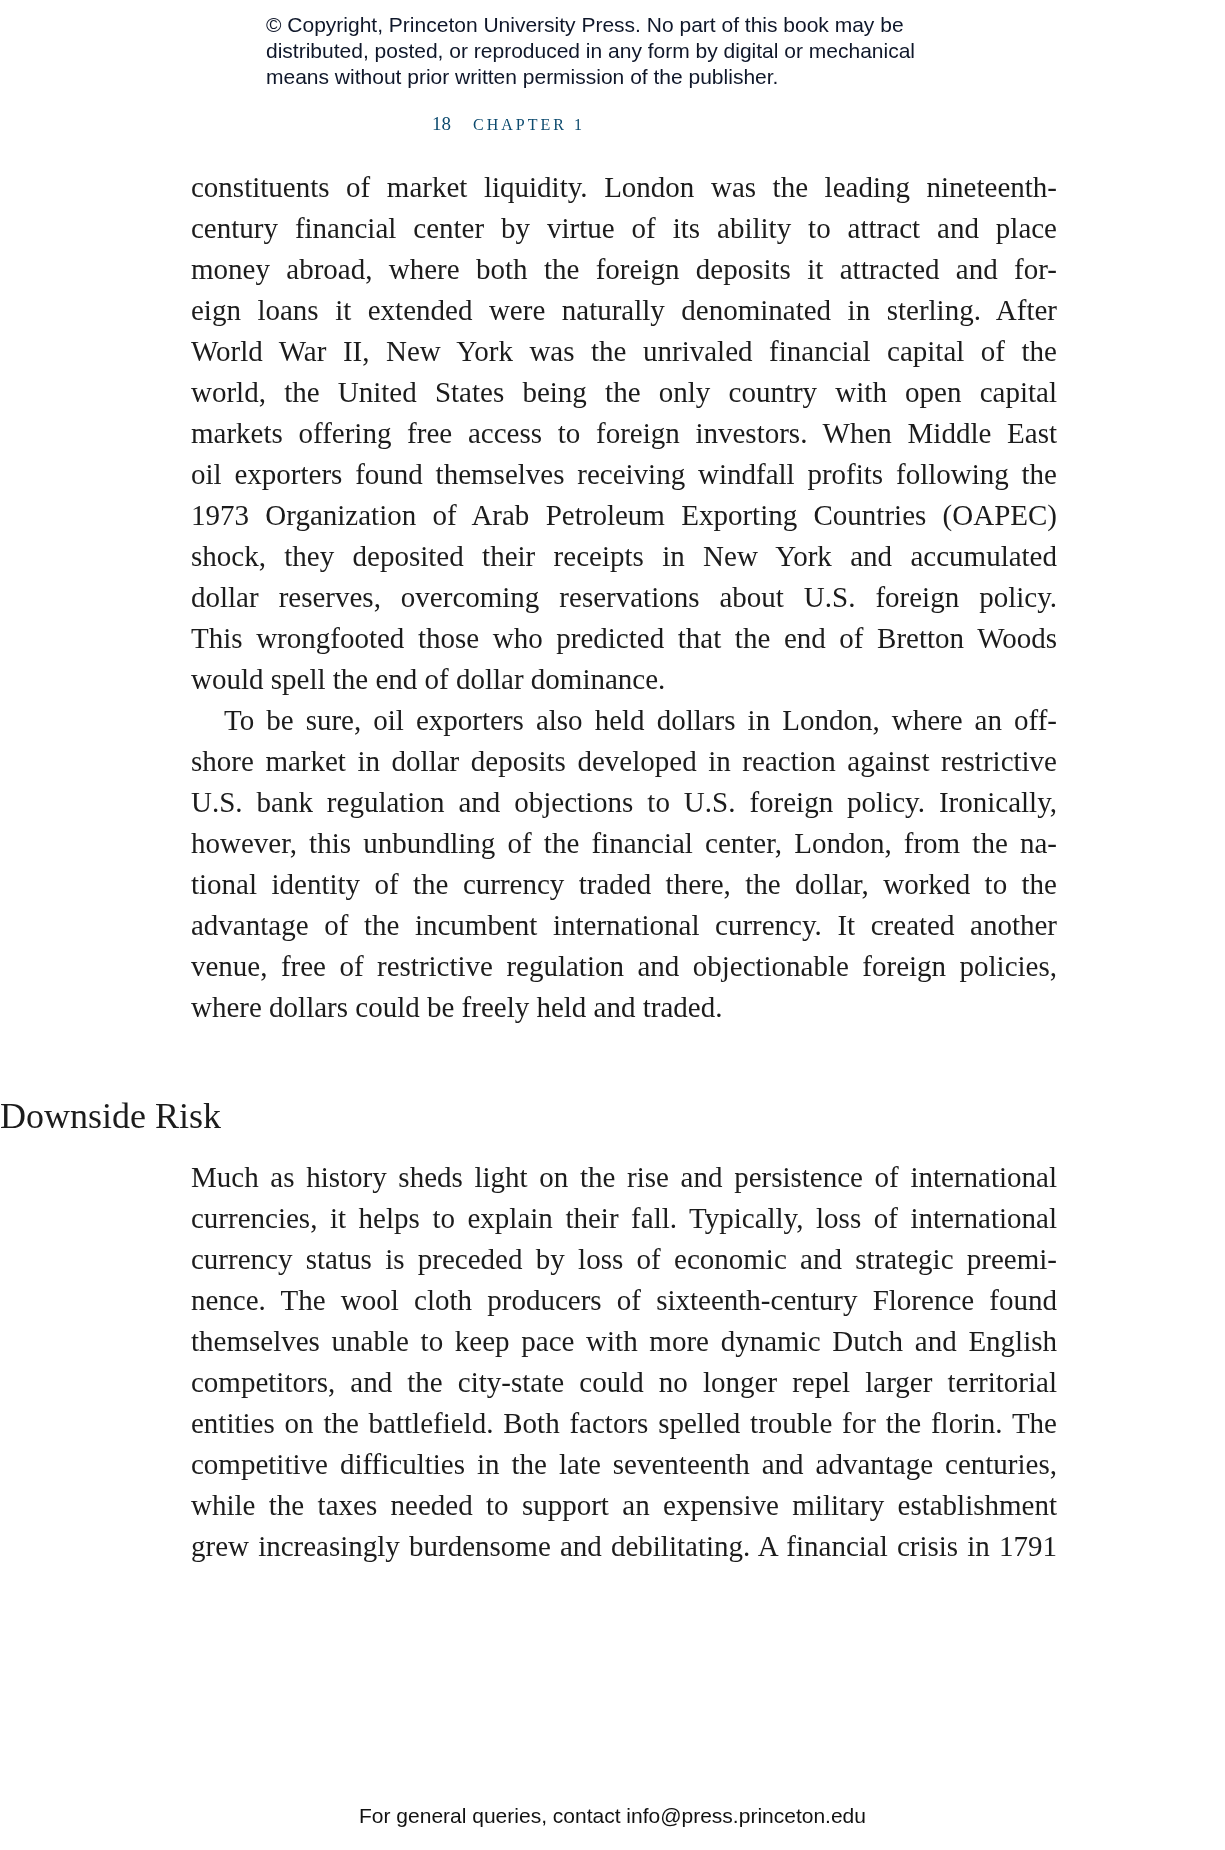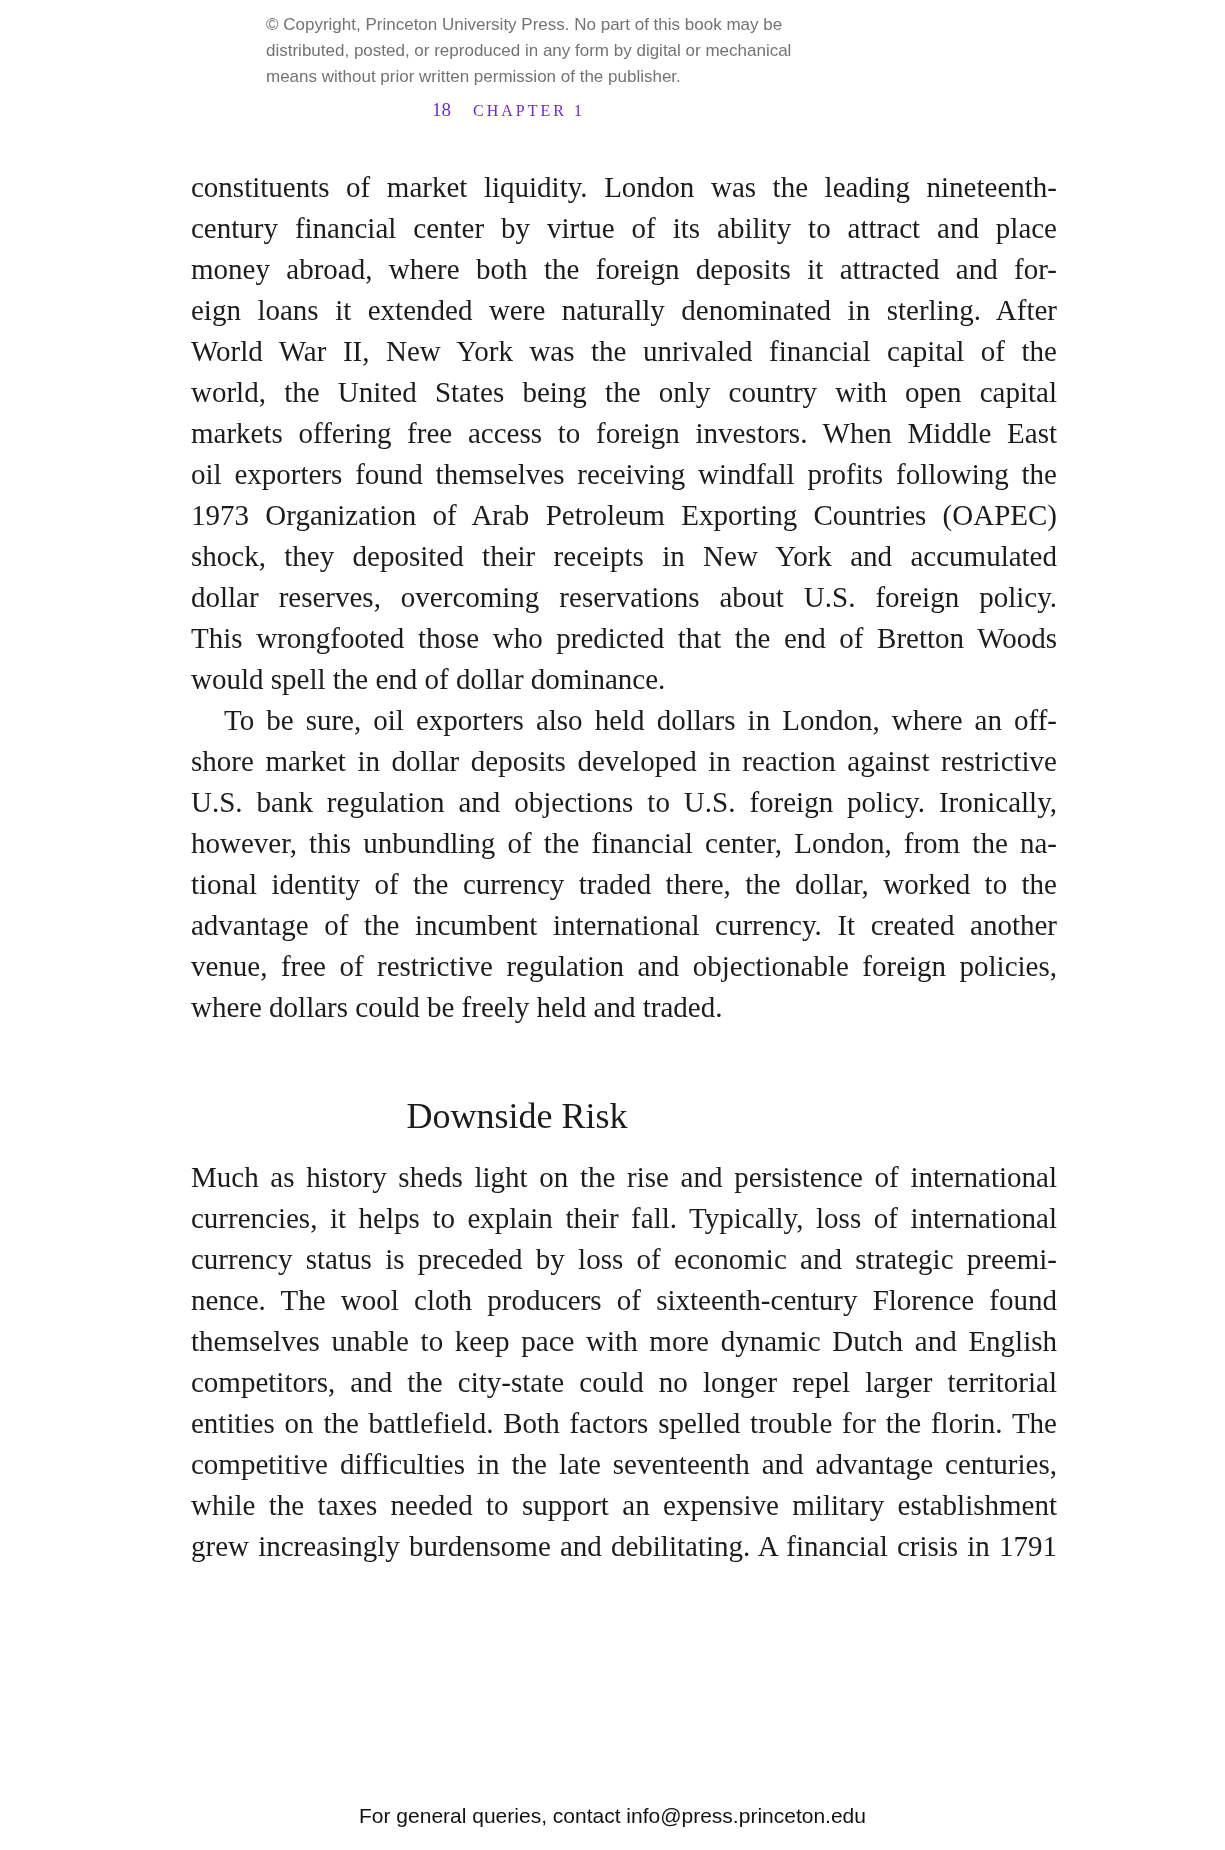--- a/index.html
+++ b/index.html
@@ -13,35 +13,35 @@
       position: relative;
       overflow: hidden;
       color: #1e1e1e;
     }
     .copyright {
       position: absolute;
       left: 266px;
       top: 12px;
       width: 720px;
       font-family: "Liberation Sans", sans-serif;
-      font-size: 17px;
+      font-size: 21px;
       line-height: 26px;
-      color: #737373;
+      color: #0f172a;
     }
     .copyright div { white-space: nowrap; }
     .running-head {
       position: absolute;
       left: 0;
       width: 1017px;
-      top: 99px;
+      top: 113px;
       text-align: center;
       font-family: "Liberation Serif", serif;
       font-size: 17px;
       letter-spacing: 3px;
-      color: #6d28d9;
+      color: #0c4a6e;
     }
     .running-head .page-num { margin-right: 22px; letter-spacing: 0; font-size: 19px; }
     .running-head .chapter { font-size: 16px; }
     .body-block {
       position: absolute;
       left: 191px;
       width: 866px;
       font-family: "Liberation Serif", serif;
       font-size: 29px;
       color: #1c1c1c;
@@ -57,21 +57,21 @@
       text-align-last: left;
     }
     .line.indent { padding-left: 33px; }
     #block-1 { top: 167px; }
     #block-2 { top: 990px; font-family: Liberation Serif, serif; }
     .heading {
       position: absolute;
       left: 0;
       width: 1034px;
       top: 1095px;
-      text-align: center;
+      text-align: left;
       font-family: "Liberation Serif", serif;
       font-size: 36px;
       color: #1c1c1c;
     }
     #block-3 { top: 1157px; }
     .footer {
       position: absolute;
       left: 0;
       width: 1225px;
       top: 1804px;

